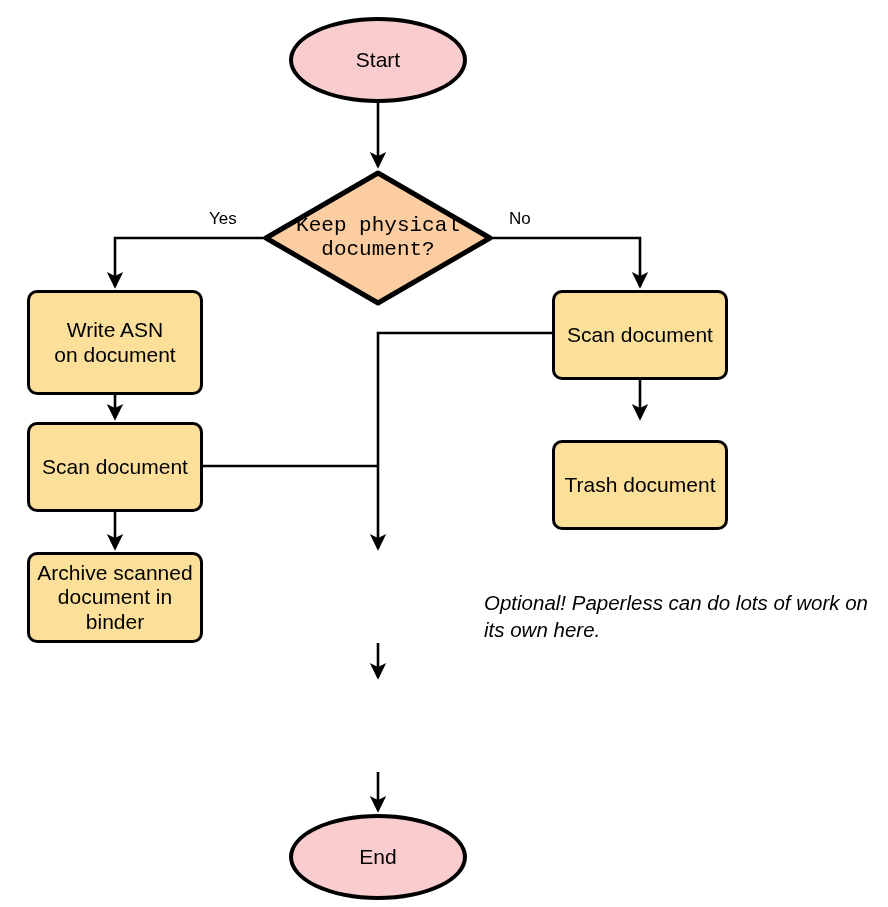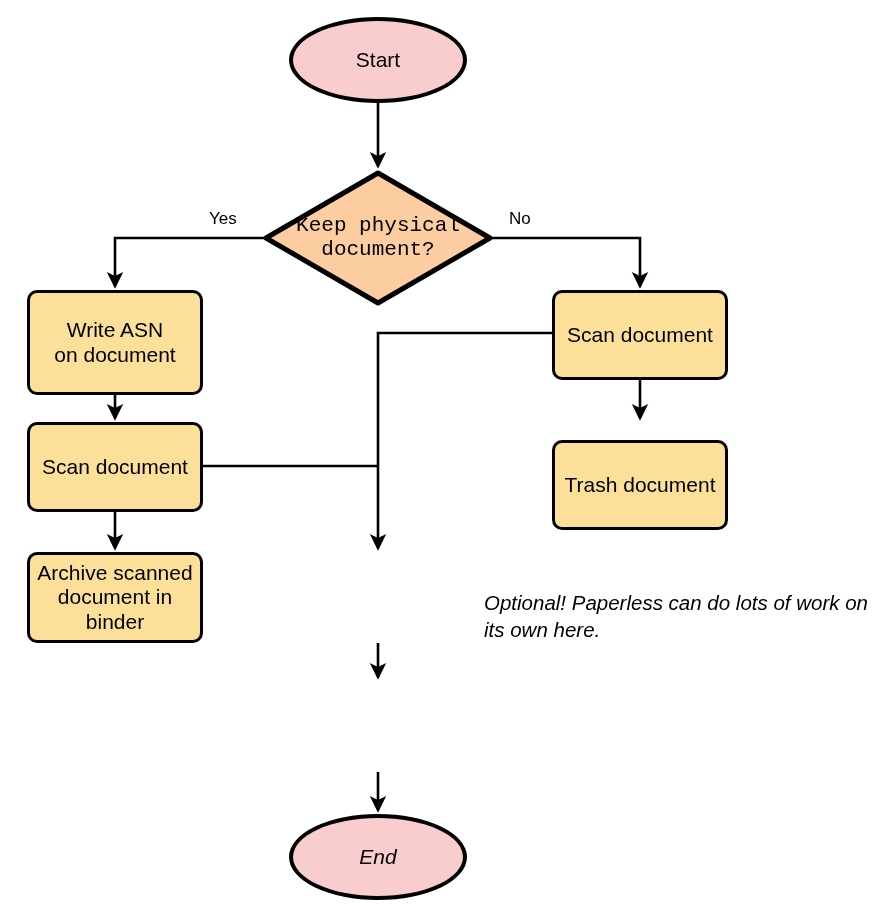--- a/index.html
+++ b/index.html
@@ -159,19 +159,19 @@
   <div class="node node-box" style="left:552px; top:290px; width:176px; height:90px;">
     <span>Scan document</span>
   </div>
 
   <div class="node node-box" style="left:552px; top:422px; width:176px; height:90px;margin-top:18px;">
     <span>Trash document</span>
   </div>
 
 
 
-  <div class="node node-terminal" style="left:289px; top:814px; width:178px; height:86px;font-style:italic;">
+  <div class="node node-terminal" style="left:289px; top:814px; width:178px; height:86px;">
     <span>End</span>
   </div>
 
   <div class="note" style="left:484px; top:590px;">Optional! Paperless can do lots of work on its own here.</div>
 
 </div>
 
 </body></html>

